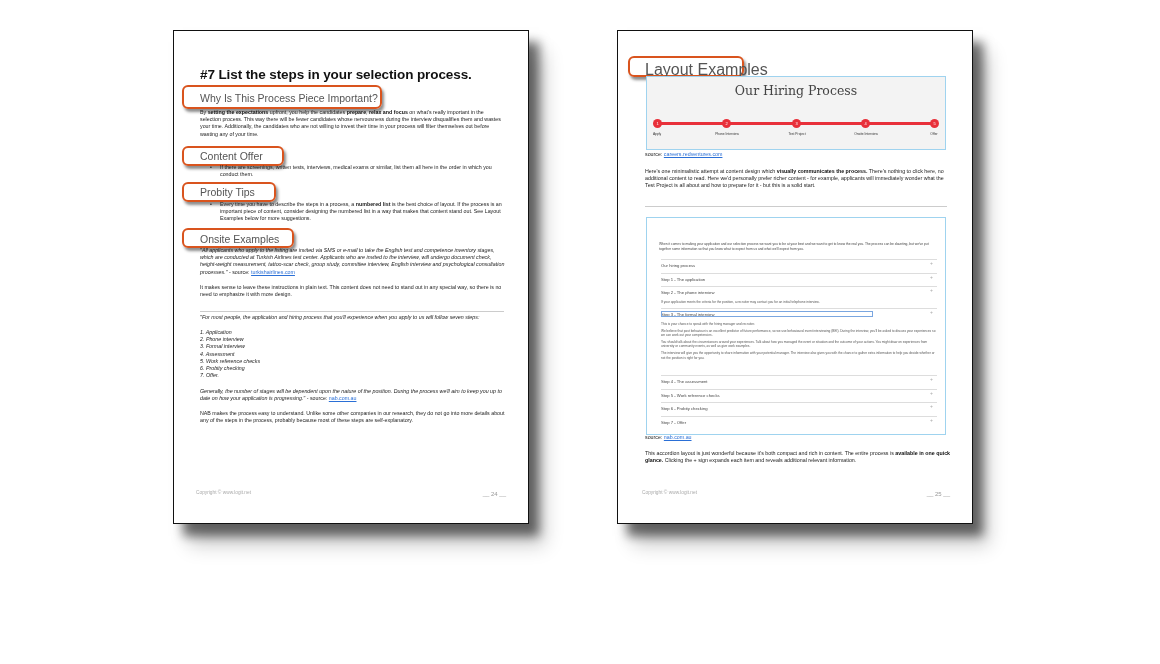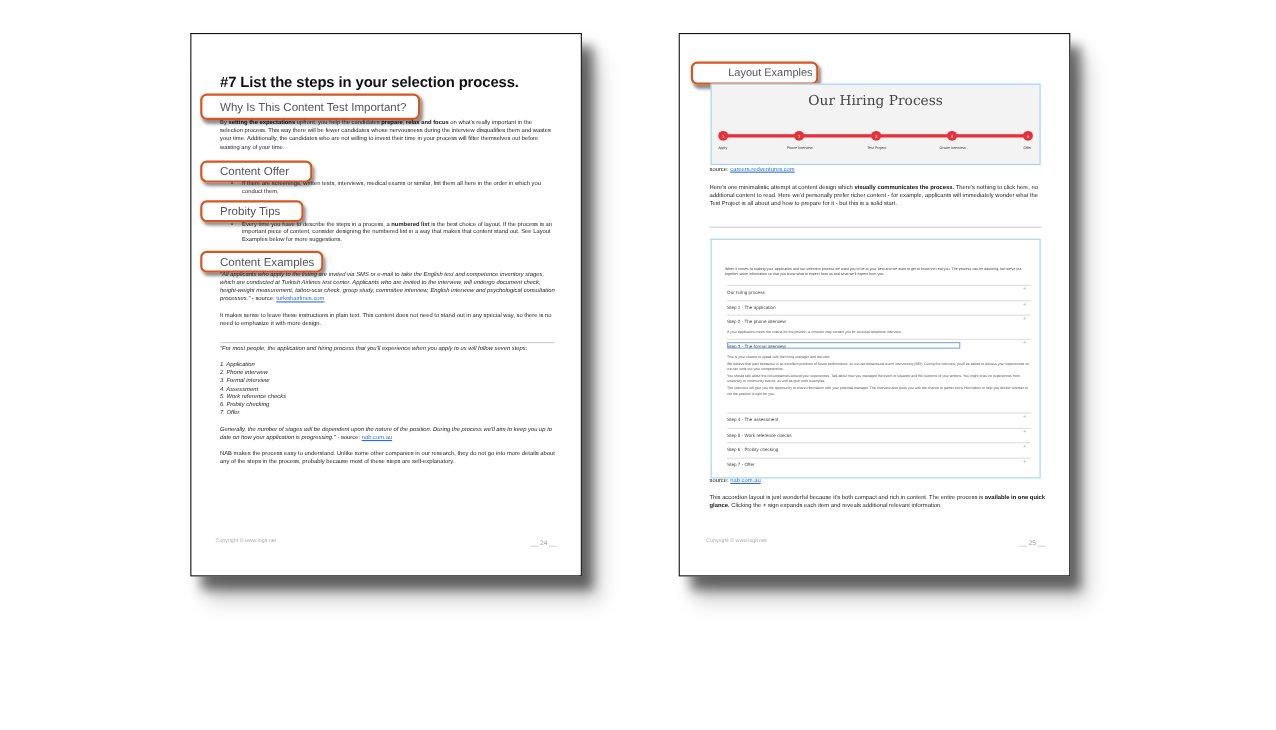--- a/index.html
+++ b/index.html
@@ -40,41 +40,41 @@
   .acc-sel{position:absolute;left:0;top:-1px;width:212px;height:6px;border:1px solid #7aa6e0;box-sizing:border-box;}
 </style>
 </head>
 <body>
 
 <div class="page" id="page-left">
   <div class="pg-inner">
     <div class="h1">#7 List the steps in your selection process.</div>
 
     <div class="hl" style="left:8px;top:54px;width:200px;height:24px;"></div>
-    <div class="h2" style="left:26px;top:61px;">Why Is This Content Test Important?</div>
+    <div class="h2" style="left:26px;top:61px;">Why Is This Process Piece Important?</div>
     <div class="para" style="left:26px;top:78px;width:306px;">
       <span>By </span><b>setting the expectations</b><span> upfront, you help the candidates </span><b>prepare</b><span>, </span><b>relax and focus</b><span> on what's really important in the selection process. This way there will be fewer candidates whose nervousness during the interview disqualifies them and wastes your time. Additionally, the candidates who are not willing to invest their time in your process will filter themselves out before wasting any of your time.</span>
     </div>
 
     <div class="hl" style="left:8px;top:115px;width:102px;height:20px;"></div>
     <div class="h2" style="left:26px;top:119px;">Content Offer</div>
     <div class="bullet" style="left:46px;top:133px;width:280px;">
       <span class="dot">•</span>
       <span>If there are screenings, written tests, interviews, medical exams or similar, list them all here in the order in which you conduct them.</span>
     </div>
 
     <div class="hl" style="left:8px;top:151px;width:94px;height:20px;"></div>
     <div class="h2" style="left:26px;top:155px;">Probity Tips</div>
     <div class="bullet" style="left:46px;top:170px;width:282px;">
       <span class="dot">•</span>
       <span>Every time you have to describe the steps in a process, a </span><b>numbered list</b><span> is the best choice of layout. If the process is an important piece of content, consider designing the numbered list in a way that makes that content stand out. See Layout Examples below for more suggestions.</span>
     </div>
 
     <div class="hl" style="left:8px;top:197px;width:112px;height:20px;"></div>
-    <div class="h2" style="left:26px;top:202px;">Content Examples</div>
+    <div class="h2" style="left:26px;top:202px;">Onsite Examples</div>
     <div class="para it" style="left:26px;top:216px;width:306px;">
       <span>"All applicants who apply to the listing are invited via SMS or e-mail to take the English test and competence inventory stages, which are conducted at Turkish Airlines test center. Applicants who are invited to the interview, will undergo document check, height-weight measurement, tattoo-scar check, group study, committee interview, English interview and psychological consultation processes."</span><span style="font-style:normal"> - source: </span><span class="link" style="font-style:normal">turkishairlines.com</span>
     </div>
     <div class="para" style="left:26px;top:253px;width:306px;">It makes sense to leave these instructions in plain text. This content does not need to stand out in any special way, so there is no need to emphasize it with more design.</div>
     <div class="hr" style="left:26px;top:280px;width:304px;"></div>
     <div class="para it" style="left:26px;top:283px;width:306px;">"For most people, the application and hiring process that you'll experience when you apply to us will follow seven steps:</div>
     <div class="para it steps-list" style="left:26px;top:298px;width:200px;">
       <div>1. Application</div>
       <div>2. Phone interview</div>
       <div>3. Formal interview</div>
@@ -89,21 +89,21 @@
     <div class="para" style="left:26px;top:379px;width:306px;">NAB makes the process easy to understand. Unlike some other companies in our research, they do not go into more details about any of the steps in the process, probably because most of these steps are self-explanatory.</div>
 
     <div class="footer-copy" style="left:22px;">Copyright © www.logit.net</div>
     <div class="footer-num" style="right:22px;">__ 24 __</div>
   </div>
 </div>
 
 <div class="page" id="page-right">
   <div class="pg-inner">
     <div class="hl" style="left:10px;top:25px;width:116px;height:21px;"></div>
-    <div class="h2" style="left:27px;top:30px;font-size:10px;margin-left:17px;">Layout Examples</div>
+    <div class="h2" style="left:27px;top:30px;font-size:16px;">Layout Examples</div>
 
     <div class="hire">
       <div class="hire-title">Our Hiring Process</div>
       <div class="hire-line"></div>
       <div class="hire-dot" style="left:6px;">1</div>
       <div class="hire-dot" style="left:75px;">2</div>
       <div class="hire-dot" style="left:145px;">3</div>
       <div class="hire-dot" style="left:214px;">4</div>
       <div class="hire-dot" style="left:283px;">5</div>
       <div class="hire-lbl" style="left:10px;">Apply</div>

